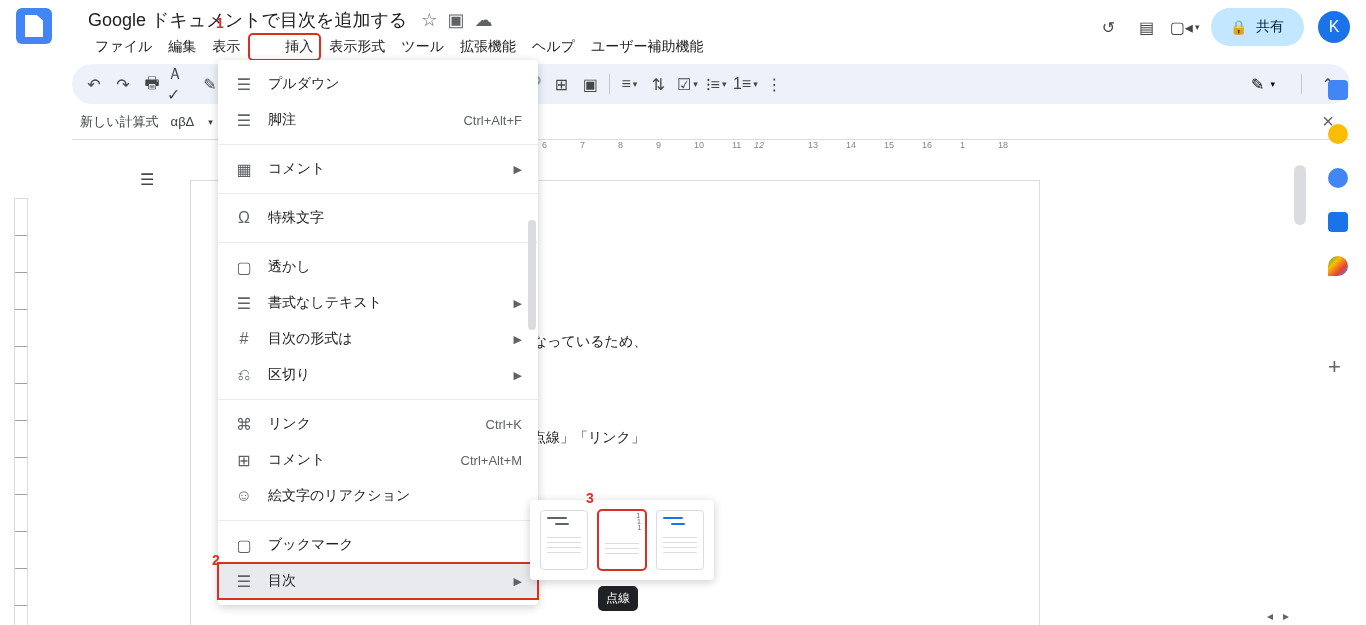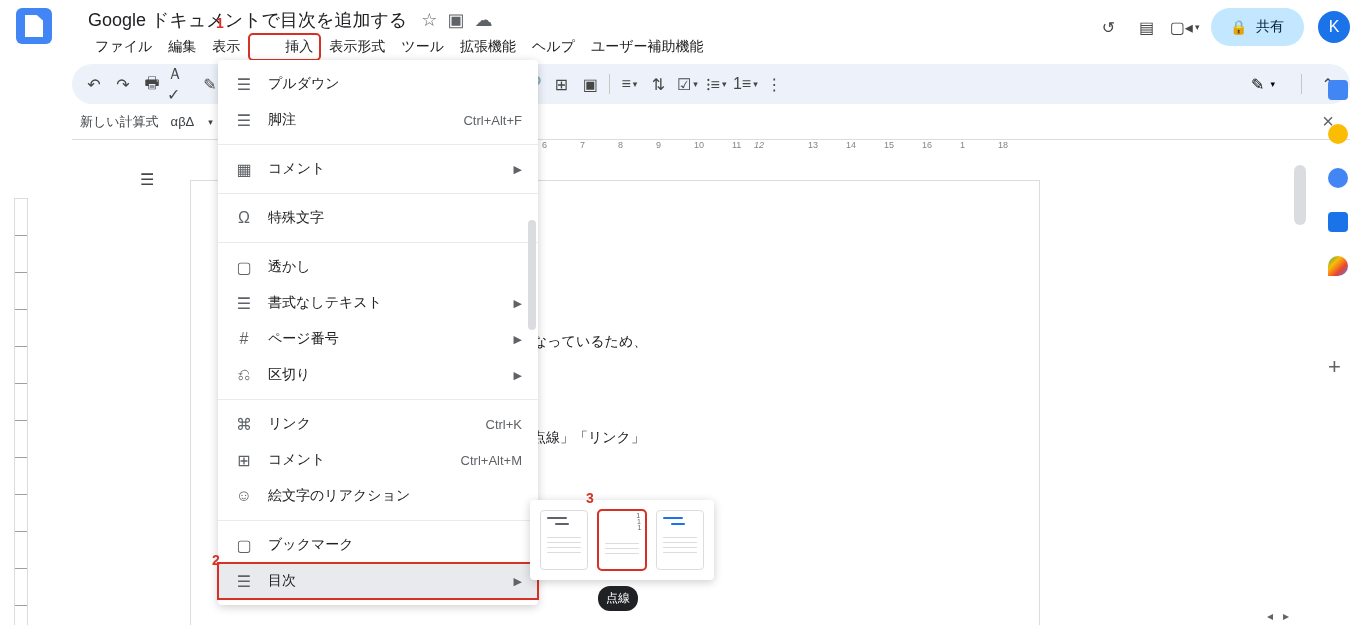--- a/index.html
+++ b/index.html
@@ -57,21 +57,21 @@
 .toc-option { width: 48px; height: 60px; border: 1px solid #dadce0; border-radius: 4px; background: #fff; padding: 6px; cursor: pointer; display: flex; flex-direction: column; gap: 4px; justify-content: flex-start; }
 .toc-option.active { outline: 2px solid #d93025; outline-offset: -1px; }
 .toc-line { height: 2px; background: #5f6368; border-radius: 1px; }
 .toc-line.sm { width: 60%; }
 .toc-line.xs { width: 40%; margin-left: 8px; }
 .toc-line.blue { background: #1a73e8; }
 .toc-line.full { width: 100%; background: #dadce0; height: 1px; }
 .toc-dotted { height: 2px; background-image: radial-gradient(#5f6368 1px, transparent 1px); background-size: 4px 2px; width: 80%; position: relative; }
 .toc-dotted::after { content: "1"; position: absolute; right: -8px; top: -5px; font-size: 7px; color: #5f6368; }
 
-.tooltip { position: absolute; left: 598px; top: 586px; background: #202124; color: #fff; font-size: 12px; padding: 4px 8px; border-radius: 12px; z-index: 102; }
+.tooltip { position: absolute; left: 598px; top: 586px; background: #202124; color: #fff; font-size: 12px; padding: 4px 8px; border-radius: 5px; z-index: 102; }
 
 .sidepanel { position: absolute; right: 0; top: 64px; width: 56px; height: 560px; display: flex; flex-direction: column; align-items: center; gap: 24px; padding-top: 16px; }
 .sp-icon { width: 20px; height: 20px; }
 
 .callout { position: absolute; font-weight: 700; font-size: 14px; color: #d93025; z-index: 200; }
 .c1 { left: 216px; top: 15px; }
 .c2 { left: 212px; top: 552px; }
 .c3 { left: 586px; top: 490px; }
 
 .caret { font-size: 9px; margin-left: 2px; }
@@ -235,21 +235,21 @@
       <span class="dd-icon">▢</span>
       <span>透かし</span>
     </div>
     <div class="dd-item">
       <span class="dd-icon">☰</span>
       <span>書式なしテキスト</span>
       <span class="dd-arrow">▶</span>
     </div>
     <div class="dd-item">
       <span class="dd-icon">#</span>
-      <span>ページ番号</span>
+      <span>目次の形式は</span>
       <span class="dd-arrow">▶</span>
     </div>
     <div class="dd-item">
       <span class="dd-icon">⎌</span>
       <span>区切り</span>
       <span class="dd-arrow">▶</span>
     </div>
     <div class="dd-sep"></div>
     <div class="dd-item">
       <span class="dd-icon">⌘</span>

